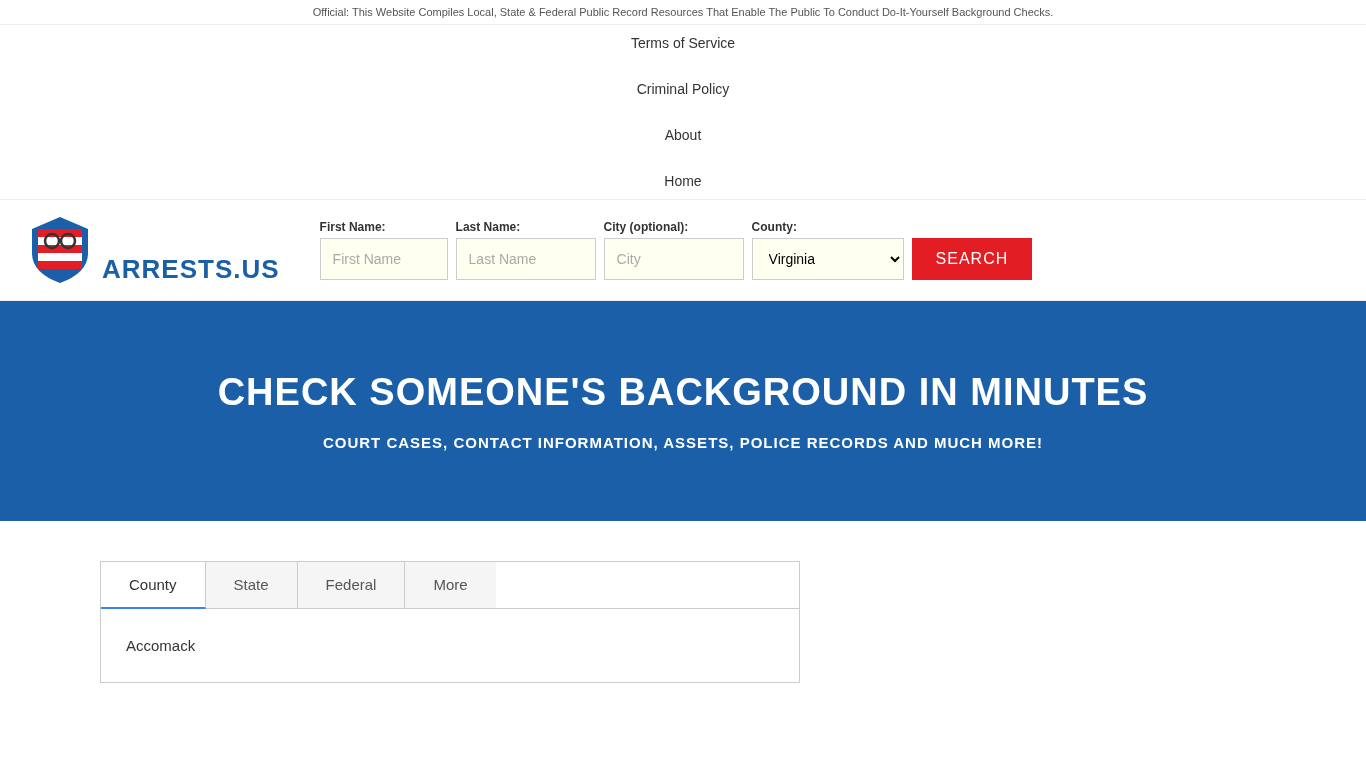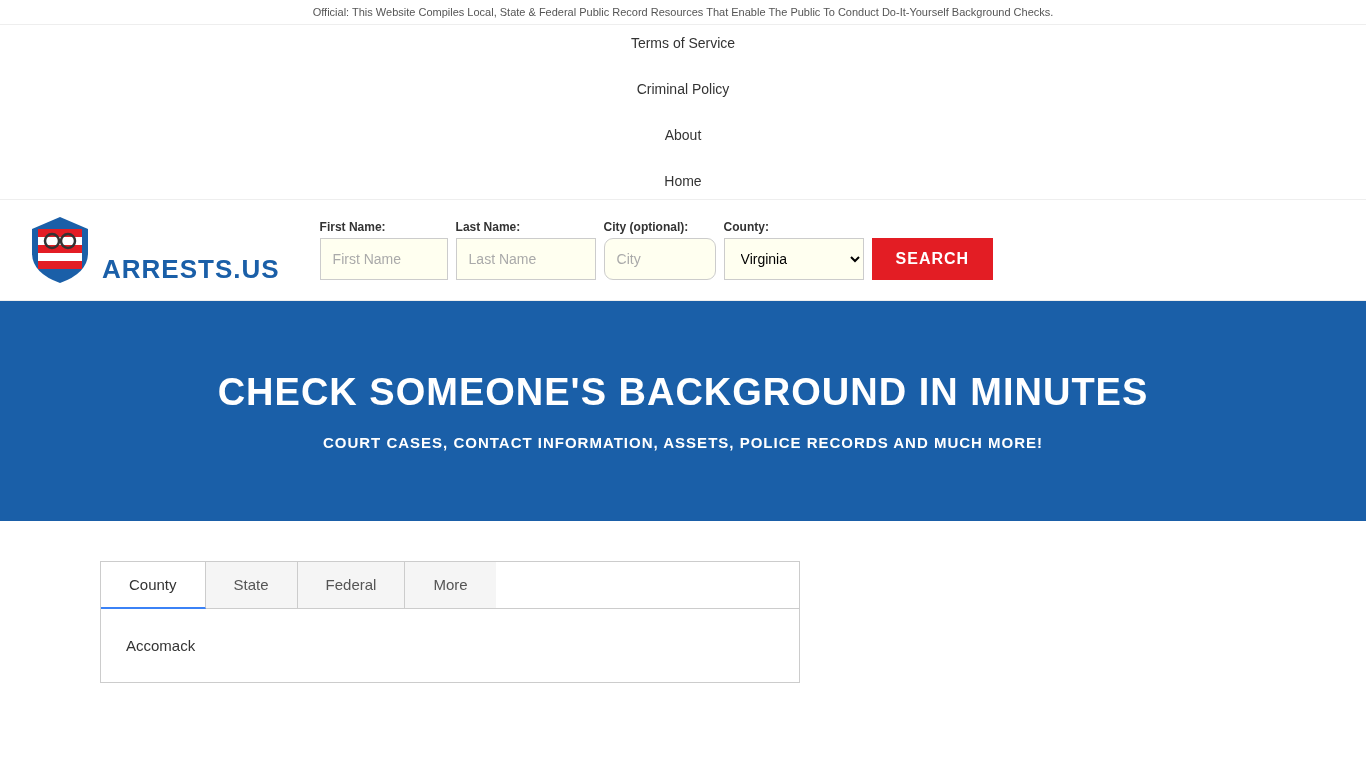--- a/index.html
+++ b/index.html
@@ -101,31 +101,31 @@
       background: #fffff0;
       height: 42px;
     }
 
     .search-field input::placeholder {
       color: #aaa;
     }
 
     .first-name-field input { width: 128px; }
     .last-name-field input { width: 140px; }
-    .city-field input { width: 112px; border-radius: 9px; }
-    .state-field select { width: 140px; }
+    .city-field input { width: 140px; }
+    .state-field select { width: 152px; }
 
     .search-button {
       background: #e31d24;
       color: #fff;
       border: none;
       padding: 0 24px;
       height: 42px;
       font-size: 16px;
-      font-weight: bold;
+      font-weight: normal;
       letter-spacing: 1px;
       cursor: pointer;
       text-transform: uppercase;
     }
 
     
     .hero-banner {
       background: #1a5fa8;
       text-align: center;
       padding: 70px 40px;

